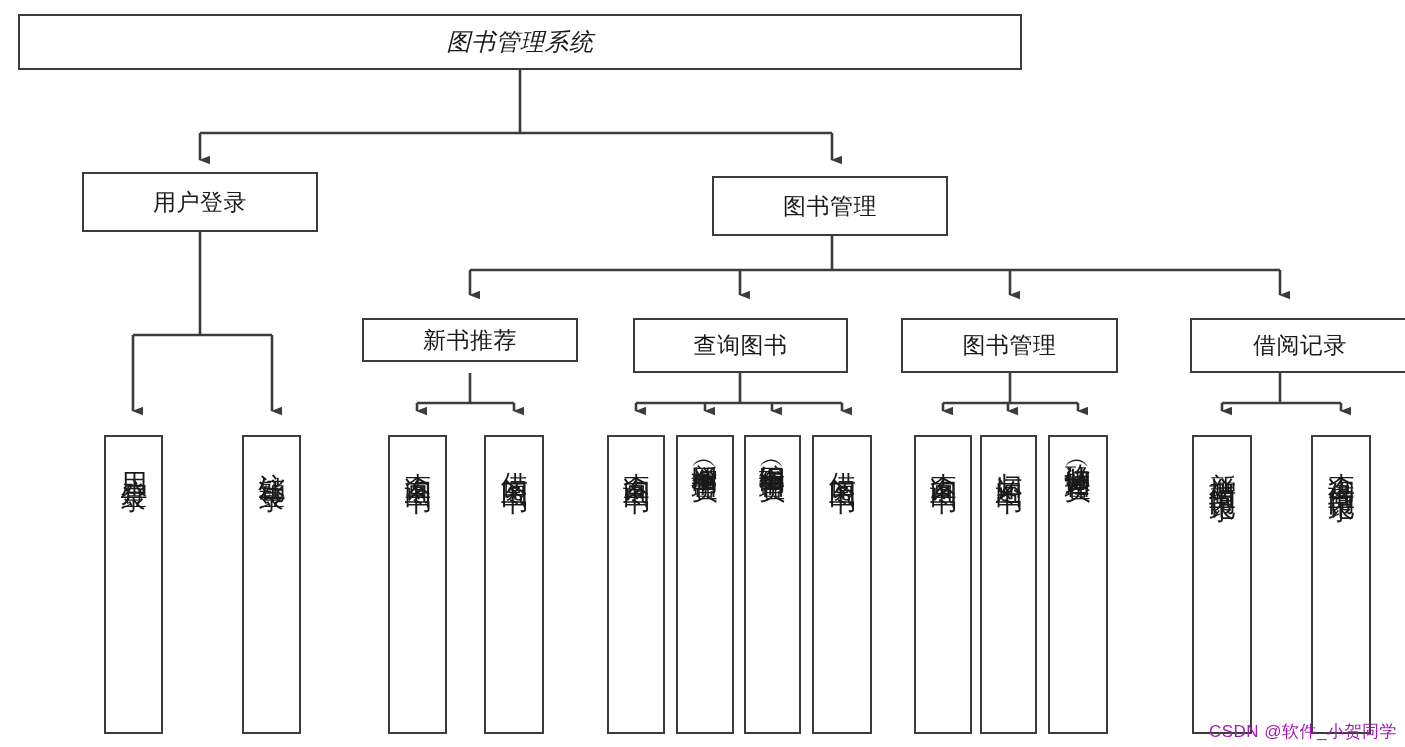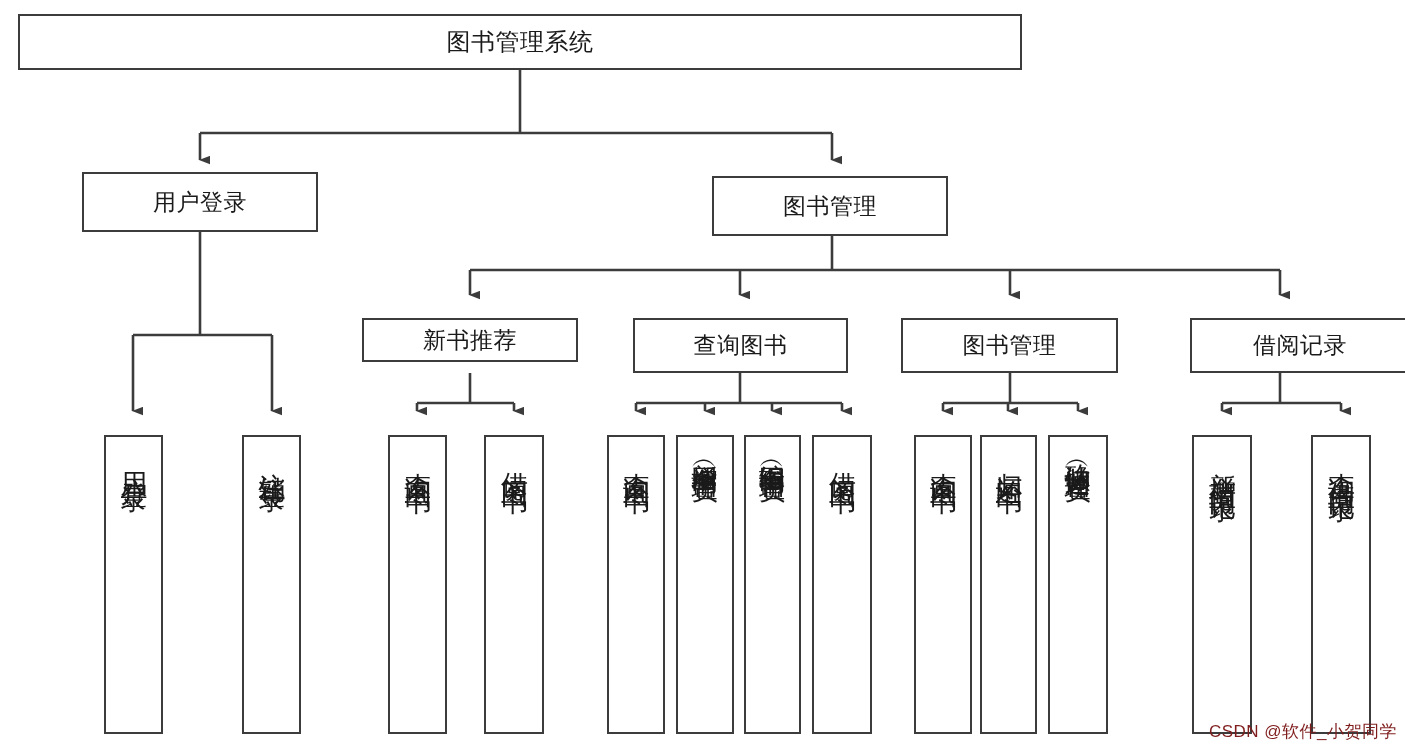--- a/index.html
+++ b/index.html
@@ -68,21 +68,21 @@
   }
   .node.vert.tight .node-label {
     letter-spacing: 2px;
     font-size: 26px;
   }
   .watermark {
     position: absolute;
     right: 8px;
     bottom: 4px;
     font-size: 17px;
-    color: #7f1d1d;
+    color: #a21caf;
     z-index: 5;
     white-space: nowrap;
     letter-spacing: 0.5px;
   }
 </style>
 </head>
 <body>
 
 <div id="diagram-root">
 
@@ -129,21 +129,21 @@
       <path d="M1008,403 L1008,411" marker-end="url(#arrowhead)"></path>
       <path d="M1078,403 L1078,411" marker-end="url(#arrowhead)"></path>
 
       <path d="M1280,373 L1280,403"></path>
       <path d="M1222,403 L1341,403"></path>
       <path d="M1222,403 L1222,411" marker-end="url(#arrowhead)"></path>
       <path d="M1341,403 L1341,411" marker-end="url(#arrowhead)"></path>
     </g>
   </svg>
 
-  <div class="node horiz root" style="left:18px; top:14px; width:1004px; height:56px;">
+  <div class="node horiz root" style="left:18px; top:14px; width:1004px; height:56px;font-style:italic;">
     <span class="node-label">图书管理系统</span>
   </div>
 
   <div class="node horiz" style="left:82px; top:172px; width:236px; height:60px;">
     <span class="node-label">用户登录</span>
   </div>
   <div class="node horiz" style="left:712px; top:176px; width:236px; height:60px;">
     <span class="node-label">图书管理</span>
   </div>
 

